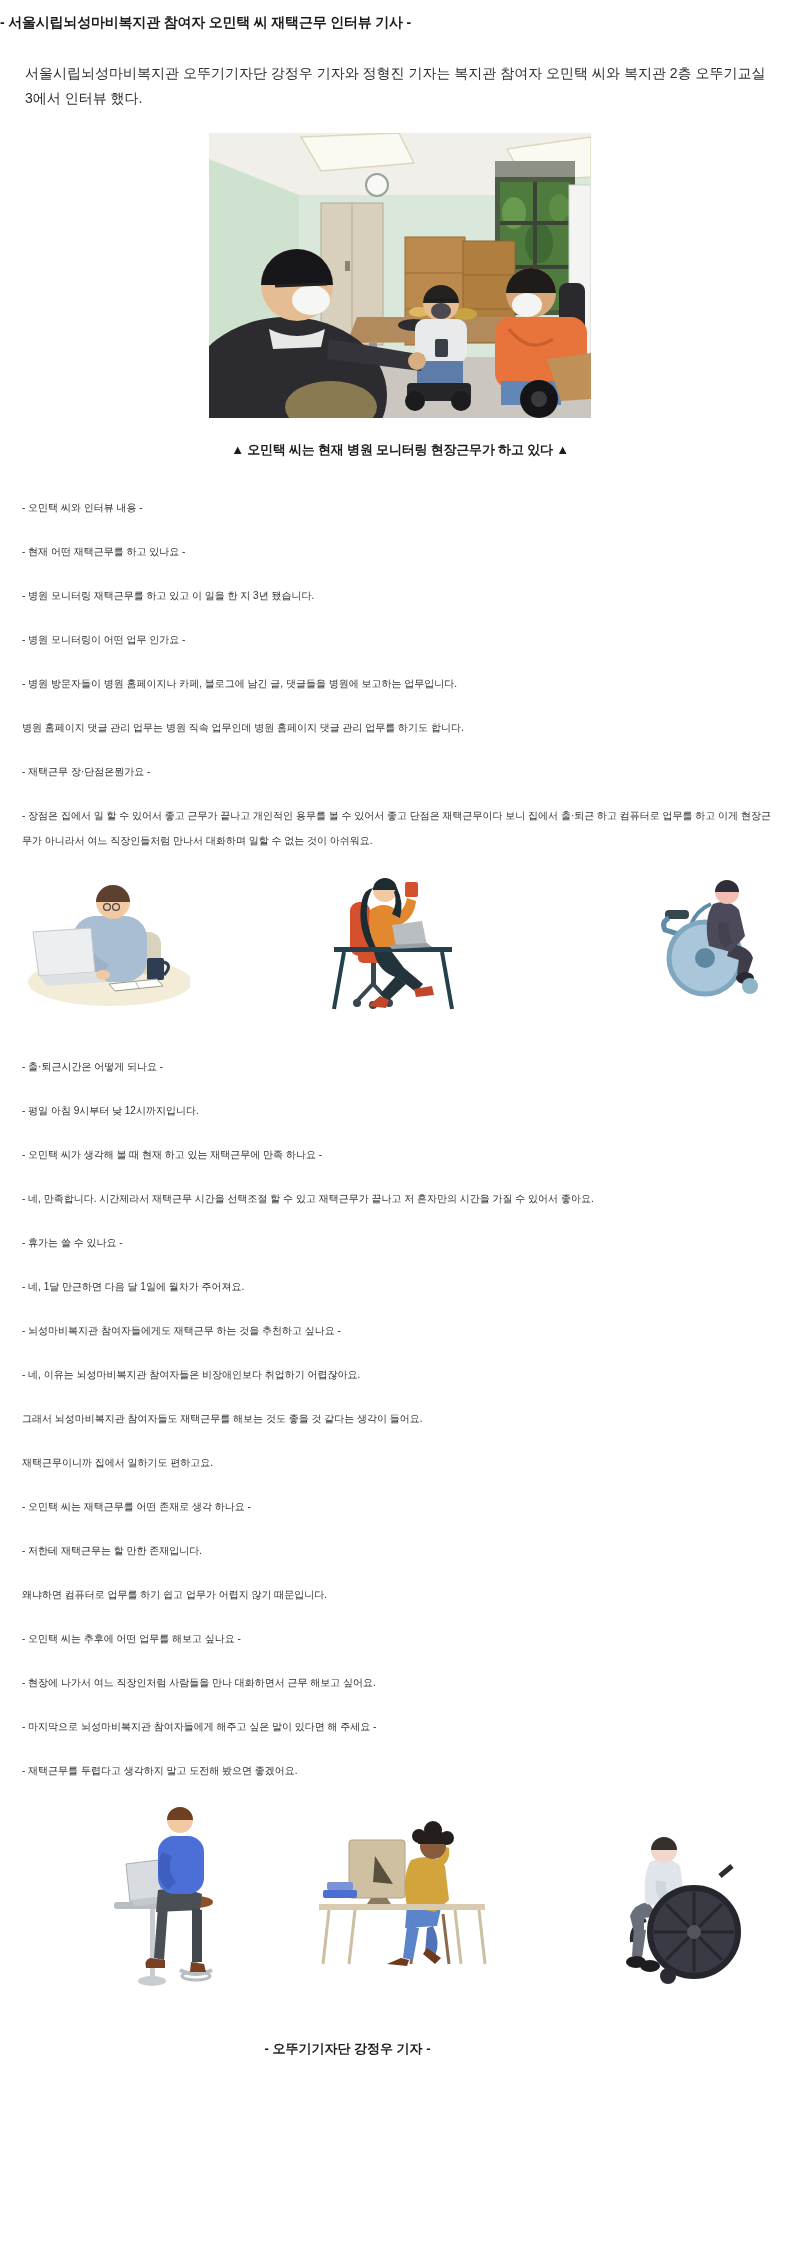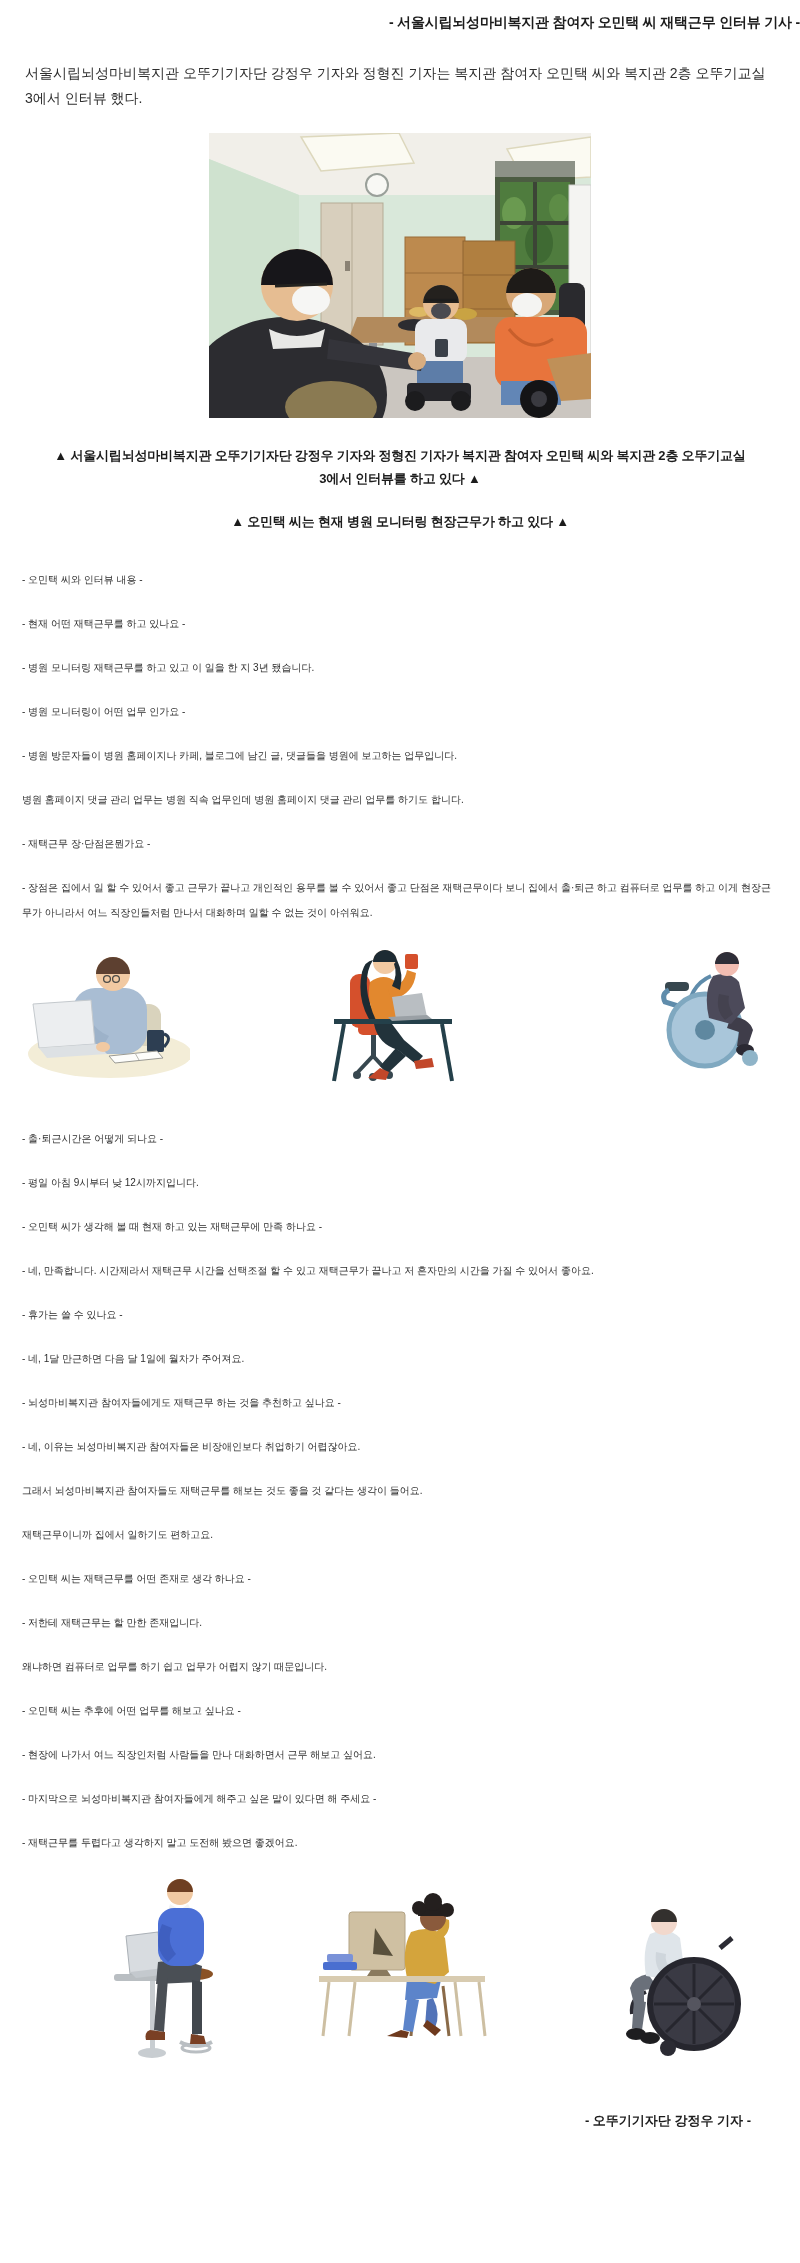--- a/index.html
+++ b/index.html
@@ -8,21 +8,21 @@
     width: 800px;
     font-family: "Liberation Sans", "DejaVu Sans", sans-serif;
     color: #2e2e2e;
   }
   .page { position: relative; width: 800px; height: 2263px; overflow: hidden; background: #fff; }
 
   .title {
     padding-top: 14px;
     font-size: 14px;
     font-weight: bold;
-    text-align: right;
+    text-align: left;
     color: #1c1c1c;
     letter-spacing: -0.2px;
   }
   .intro {
     margin: 29px 25px 0;
     font-size: 14px;
     line-height: 25px;
     text-align: left;
     color: #2e2e2e;
   }
@@ -60,24 +60,24 @@
   .illus { position: absolute; }
   .row1 .pos1 { left: 15px;  top: 6px; }
   .row1 .pos2 { left: 328px; top: 0px; }
   .row1 .pos3 { left: 653px; top: 6px; }
   .row2 .pos1 { left: 100px; top: 0px; }
   .row2 .pos2 { left: 315px; top: 16px; }
   .row2 .pos3 { left: 612px; top: 22px; }
 
   .byline {
     margin-top: 50px;
-    padding-right: 49px;
+    padding-right: 105px;
     font-size: 13px;
     font-weight: bold;
-    text-align: right;
+    text-align: center;
     color: #1c1c1c;
   }
 </style>
 </head>
 <body>
 
 <div class="page">
 
   <div class="title">- 서울시립뇌성마비복지관 참여자 오민택 씨 재택근무 인터뷰 기사 -</div>
 
@@ -147,21 +147,20 @@
       <circle cx="208" cy="228" r="9" fill="#d8ad80"></circle>
       <ellipse cx="122" cy="274" rx="46" ry="26" fill="#8a7a52"></ellipse>
       <path d="M60,196 q28,14 56,0 l-4,18 -48,2 z" fill="#e8e8e6"></path>
       <circle cx="88" cy="152" r="36" fill="#e6bd92"></circle>
       <path d="M52,152 A36,36 0 0 1 124,152 Z" fill="#17161a"></path>
       <ellipse cx="102" cy="167" rx="19" ry="15" fill="#f6f6f4"></ellipse>
       <line x1="66" y1="153" x2="118" y2="151" stroke="#23221f" stroke-width="3"></line>
     </svg>
   </div>
 
-  <div class="caption">▲ 서울시립뇌성마비복지관 오뚜기기자단 강정우 기자와 정형진 기자가 복지관 참여자 오민택 씨와 복지관 2층 오뚜기교실 3에서 인터뷰를 하고 있다 ▲</div>
   <div class="caption second">▲ 오민택 씨는 현재 병원 모니터링 현장근무가 하고 있다 ▲</div>
 
   <div class="qa part1">
     <p>- 오민택 씨와 인터뷰 내용 -</p>
     <p>- 현재 어떤 재택근무를 하고 있나요 -</p>
     <p>- 병원 모니터링 재택근무를 하고 있고 이 일을 한 지 3년 됐습니다.</p>
     <p>- 병원 모니터링이 어떤 업무 인가요 -</p>
     <p>- 병원 방문자들이 병원 홈페이지나 카페, 블로그에 남긴 글, 댓글들을 병원에 보고하는 업무입니다.</p>
     <p>병원 홈페이지 댓글 관리 업무는 병원 직속 업무인데 병원 홈페이지 댓글 관리 업무를 하기도 합니다.</p>
     <p>- 재택근무 장·단점은뭔가요 -</p>

